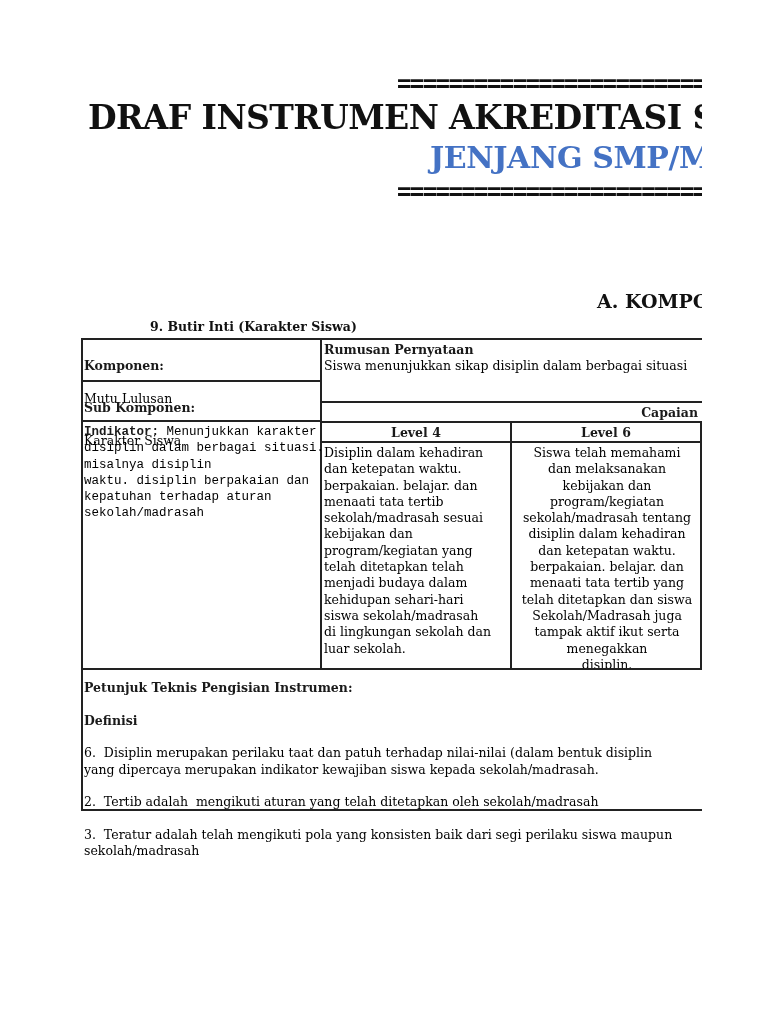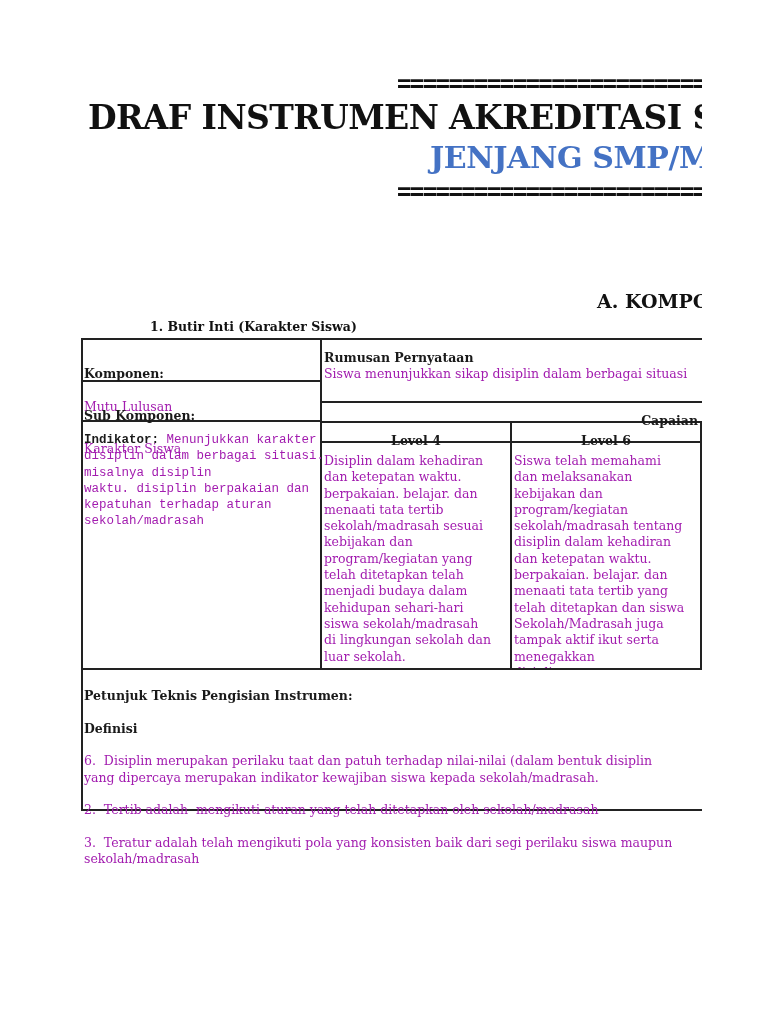--- a/index.html
+++ b/index.html
@@ -4,40 +4,40 @@
 <style>
   html, body { margin:0; padding:0; background:#ffffff; }
   body { width:768px; height:1024px; position:relative; overflow:hidden; font-family:"DejaVu Serif", serif; color:#1a1a1a; }
   .clip { position:absolute; left:0; top:0; width:702px; height:1024px; overflow:hidden; }
   .eq { position:absolute; left:397px; top:72px; font-family:"DejaVu Sans Mono", monospace; font-weight:bold; font-size:24px; letter-spacing:-1.6px; white-space:nowrap; color:#111; line-height:24px; }
   .eq.bottom { top:180px; }
   .title { position:absolute; left:88px; top:98px; font-family:"DejaVu Serif", serif; font-weight:bold; font-size:33px; white-space:nowrap; color:#111; letter-spacing:-0.6px; }
   .subtitle { position:absolute; left:430px; top:140px; font-family:"DejaVu Serif", serif; font-weight:bold; font-size:30px; white-space:nowrap; color:#4472c4; letter-spacing:-0.4px; }
   .section { position:absolute; left:597px; top:290px; font-family:"DejaVu Serif", serif; font-weight:bold; font-size:19px; white-space:nowrap; color:#111; }
   .butir { position:absolute; left:150px; top:319px; font-family:"DejaVu Serif", serif; font-weight:bold; font-size:12.5px; white-space:nowrap; color:#111; }
-  .cell { position:absolute; box-sizing:border-box; font-size:12.5px; line-height:16.3px; padding:10px 2px; white-space:pre-line; }
+  .cell { position:absolute; box-sizing:border-box; font-size:12.5px; line-height:16.3px; padding:2px 2px; white-space:pre-line; }
   .bline { position:absolute; background:#222; }
   .lbl { font-weight:bold; }
-  .val { font-weight:normal; color:#a21caf; }
+  .val { font-weight:normal; color:#000000; }
   .center { text-align:center; font-weight:bold; }
   .right { text-align:right; font-weight:bold; }
   .body-text { font-size:12.5px; line-height:16.3px; }
 </style>
 </head>
 <body>
 
 <div class="clip">
 
   <div class="eq">========================================</div>
   <div class="title">DRAF INSTRUMEN AKREDITASI SATUAN PENDIDIKAN</div>
   <div class="subtitle">JENJANG SMP/MTs</div>
   <div class="eq bottom">========================================</div>
 
   <div class="section">A. KOMPONEN MUTU LULUSAN</div>
-  <div class="butir">1.  Butir Inti (Karakter Siswa)</div>
+  <div class="butir">9.  Butir Inti (Karakter Siswa)</div>
 
   <div>
 
     <div class="bline" style="left:81px; top:338px; width:640px; height:1.5px;"></div>
 
     <div class="bline" style="left:81px; top:338px; width:1.5px; height:473px;"></div>
 
     <div class="bline" style="left:81px; top:809px; width:640px; height:1.5px;"></div>
 
     <div class="bline" style="left:320px; top:338px; width:1.5px; height:331px;"></div>
@@ -92,21 +92,21 @@
 sekolah/madrasah sesuai
 kebijakan dan
 program/kegiatan yang
 telah ditetapkan telah
 menjadi budaya dalam
 kehidupan sehari-hari
 siswa sekolah/madrasah
 di lingkungan sekolah dan
 luar sekolah.</div>
 
-    <div class="cell val" style="left:512px; top:443px; width:190px; height:225px; overflow:hidden;">Siswa telah memahami
+    <div class="cell val" style="left:512px; top:443px; width:190px; height:225px; overflow:hidden;text-align:center;">Siswa telah memahami
 dan melaksanakan
 kebijakan dan
 program/kegiatan
 sekolah/madrasah tentang
 disiplin dalam kehadiran
 dan ketepatan waktu.
 berpakaian. belajar. dan
 menaati tata tertib yang
 telah ditetapkan dan siswa
 Sekolah/Madrasah juga

